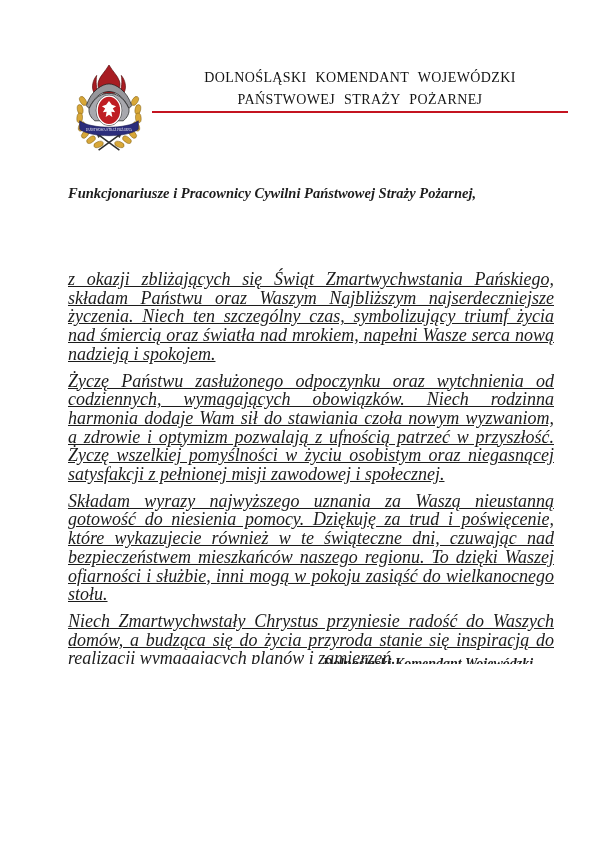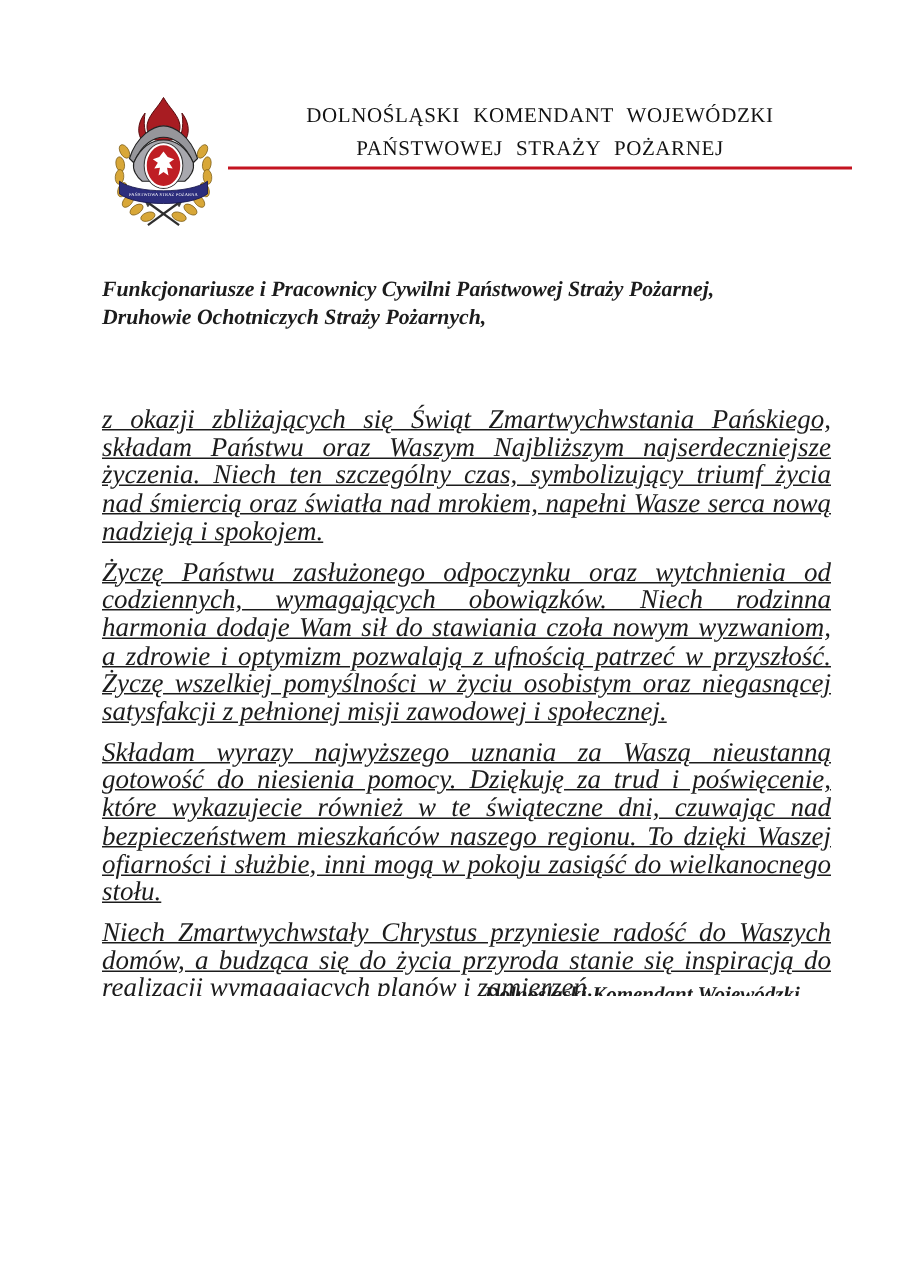--- a/index.html
+++ b/index.html
@@ -147,21 +147,20 @@
   </svg>
 
   <div class="header-title">
     <div>DOLNOŚLĄSKI KOMENDANT WOJEWÓDZKI</div>
     <div>PAŃSTWOWEJ STRAŻY POŻARNEJ</div>
   </div>
   <div class="header-rule" style="background: rgb(196, 20, 32);"></div>
 
   <div class="salutation">
     <div>Funkcjonariusze i Pracownicy Cywilni Państwowej Straży Pożarnej,</div>
-    <div>Druhowie Ochotniczych Straży Pożarnych,</div>
   </div>
 
   <div class="body-text">
     <p class="ph4">z okazji zbliżających się Świąt Zmartwychwstania Pańskiego, składam Państwu oraz Waszym Najbliższym najserdeczniejsze życzenia. Niech ten szczególny czas, symbolizujący triumf życia nad śmiercią oraz światła nad mrokiem, napełni Wasze serca nową nadzieją i spokojem.</p>
     <p class="ph5">Życzę Państwu zasłużonego odpoczynku oraz wytchnienia od codziennych, wymagających obowiązków. Niech rodzinna harmonia dodaje Wam sił do stawiania czoła nowym wyzwaniom, a zdrowie i optymizm pozwalają z ufnością patrzeć w przyszłość. Życzę wszelkiej pomyślności w życiu osobistym oraz niegasnącej satysfakcji z pełnionej misji zawodowej i społecznej.</p>
     <p class="ph5">Składam wyrazy najwyższego uznania za Waszą nieustanną gotowość do niesienia pomocy. Dziękuję za trud i poświęcenie, które wykazujecie również w te świąteczne dni, czuwając nad bezpieczeństwem mieszkańców naszego regionu. To dzięki Waszej ofiarności i służbie, inni mogą w pokoju zasiąść do wielkanocnego stołu.</p>
     <p class="ph3">Niech Zmartwychwstały Chrystus przyniesie radość do Waszych domów, a budząca się do życia przyroda stanie się inspiracją do realizacji wymagających planów i zamierzeń.</p>
   </div>
 
   <div class="signoff">

